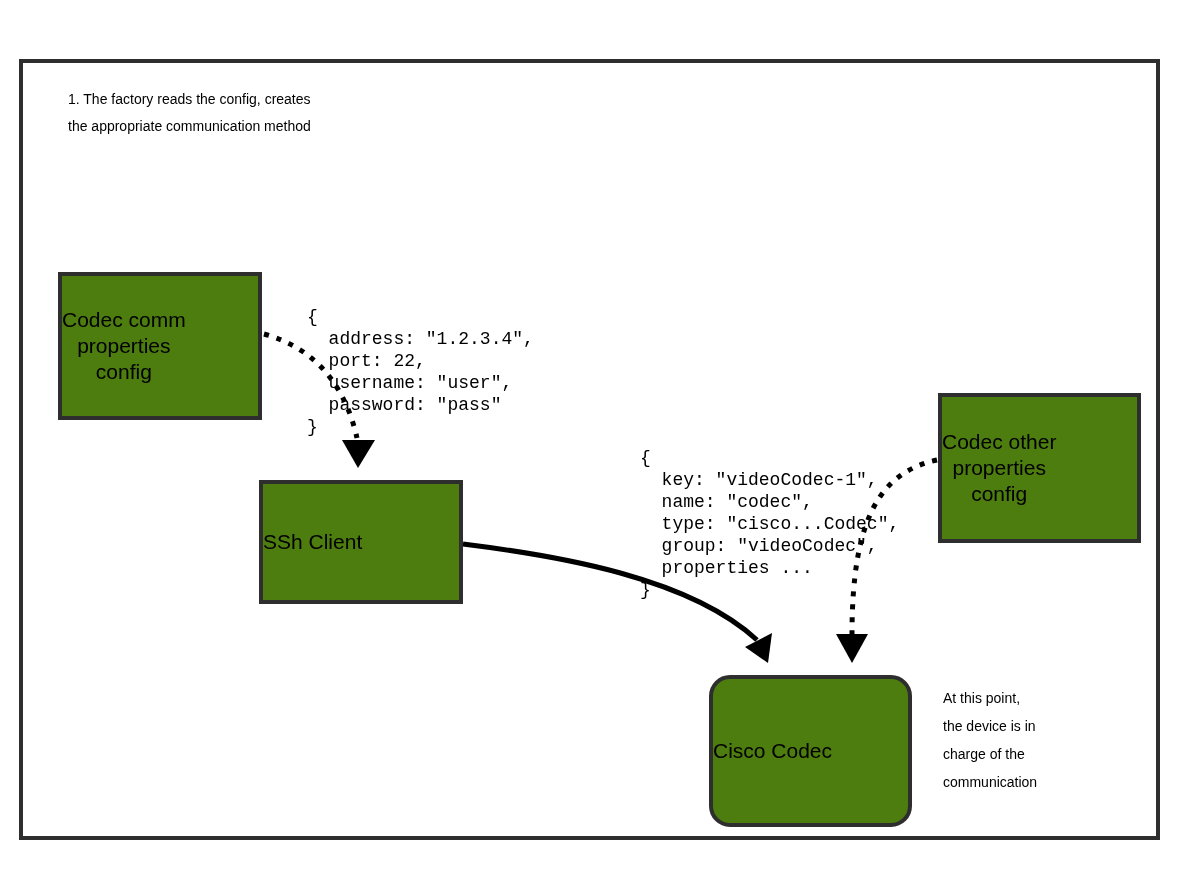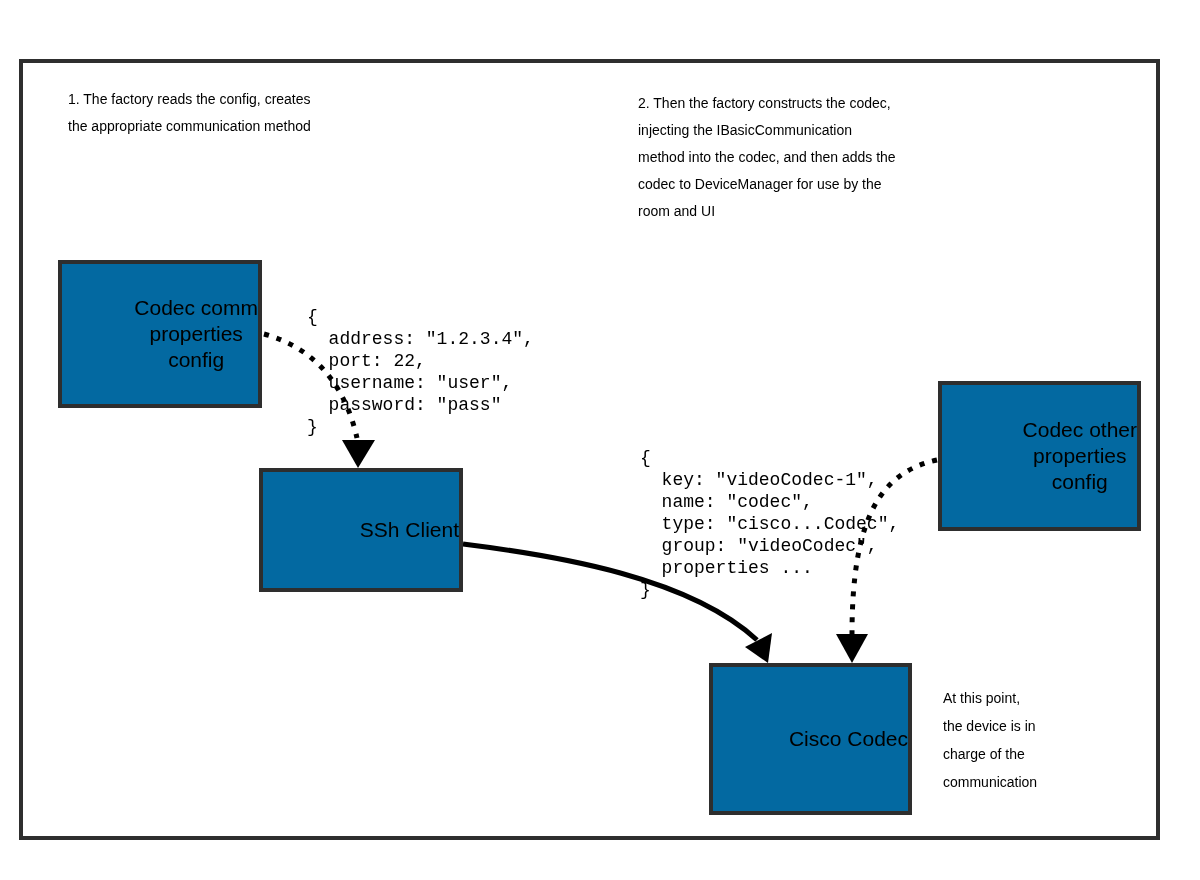--- a/index.html
+++ b/index.html
@@ -22,26 +22,27 @@
     top: 59px;
     width: 1141px;
     height: 781px;
     border: 4px solid var(--border, #2e2e2e);
     box-sizing: border-box;
     background: transparent;
   }
   .node {
     position: absolute;
     border: 4px solid var(--border, #2e2e2e);
-    background: #0369a1;
+    background: #4d7c0f;
     box-sizing: border-box;
     display: flex;
     align-items: center;
-    justify-content: flex-end;
+    justify-content: flex-start;
     z-index: 2;
+    margin-top: 12px;
   }
   .node .label {
     font-size: 21px;
     line-height: 26px;
     text-align: center;
     white-space: pre-line;
   }
   .note {
     position: absolute;
     font-size: 14px;
@@ -62,21 +63,21 @@
     left: 0;
     top: 0;
     width: 1200px;
     height: 880px;
     z-index: 1;
     pointer-events: none;
   }
   #node-codec-comm   { left: 58px;  top: 260px; width: 204px; height: 148px; }
   #node-ssh-client   { left: 259px; top: 468px; width: 204px; height: 124px; }
   #node-codec-other  { left: 938px; top: 381px; width: 203px; height: 150px; }
-  #node-cisco-codec  { left: 709px; top: 663px; width: 203px; height: 152px; }
+  #node-cisco-codec  { left: 709px; top: 663px; width: 203px; height: 152px; border-radius: 21px; }
   #note-step1    { left: 68px;  top: 86px;  width: 440px; }
   #note-step2    { left: 638px; top: 90px;  width: 450px; }
   #note-endpoint { left: 943px; top: 684px; width: 190px; line-height: 28px; }
   #code-comm  { left: 307px; top: 306px; }
   #code-codec { left: 640px; top: 447px; }
 </style>
 </head>
 <body>
 
 <div class="canvas">
@@ -90,25 +91,20 @@
 
     <path d="M 463 544 C 560 556, 690 578, 757 640" fill="none" stroke="#000000" stroke-width="5"></path>
     <polygon points="768,663 745,647 772,633" fill="#000000"></polygon>
 
     <path d="M 937 460 C 882 472, 852 515, 852 634" fill="none" stroke="#000000" stroke-width="5" stroke-dasharray="5 8"></path>
     <polygon points="836,634 868,634 852,663" fill="#000000"></polygon>
   </svg>
 
   <div class="note" id="note-step1">1. The factory reads the config, creates
 the appropriate communication method</div>
-  <div class="note" id="note-step2">2. Then the factory constructs the codec,
-injecting the IBasicCommunication
-method into the codec, and then adds the
-codec to DeviceManager for use by the
-room and UI</div>
   <div class="note" id="note-endpoint">At this point,
 the device is in
 charge of the
 communication</div>
 
   <div class="code" id="code-comm">{
   address: "1.2.3.4",
   port: 22,
   username: "user",
   password: "pass"

